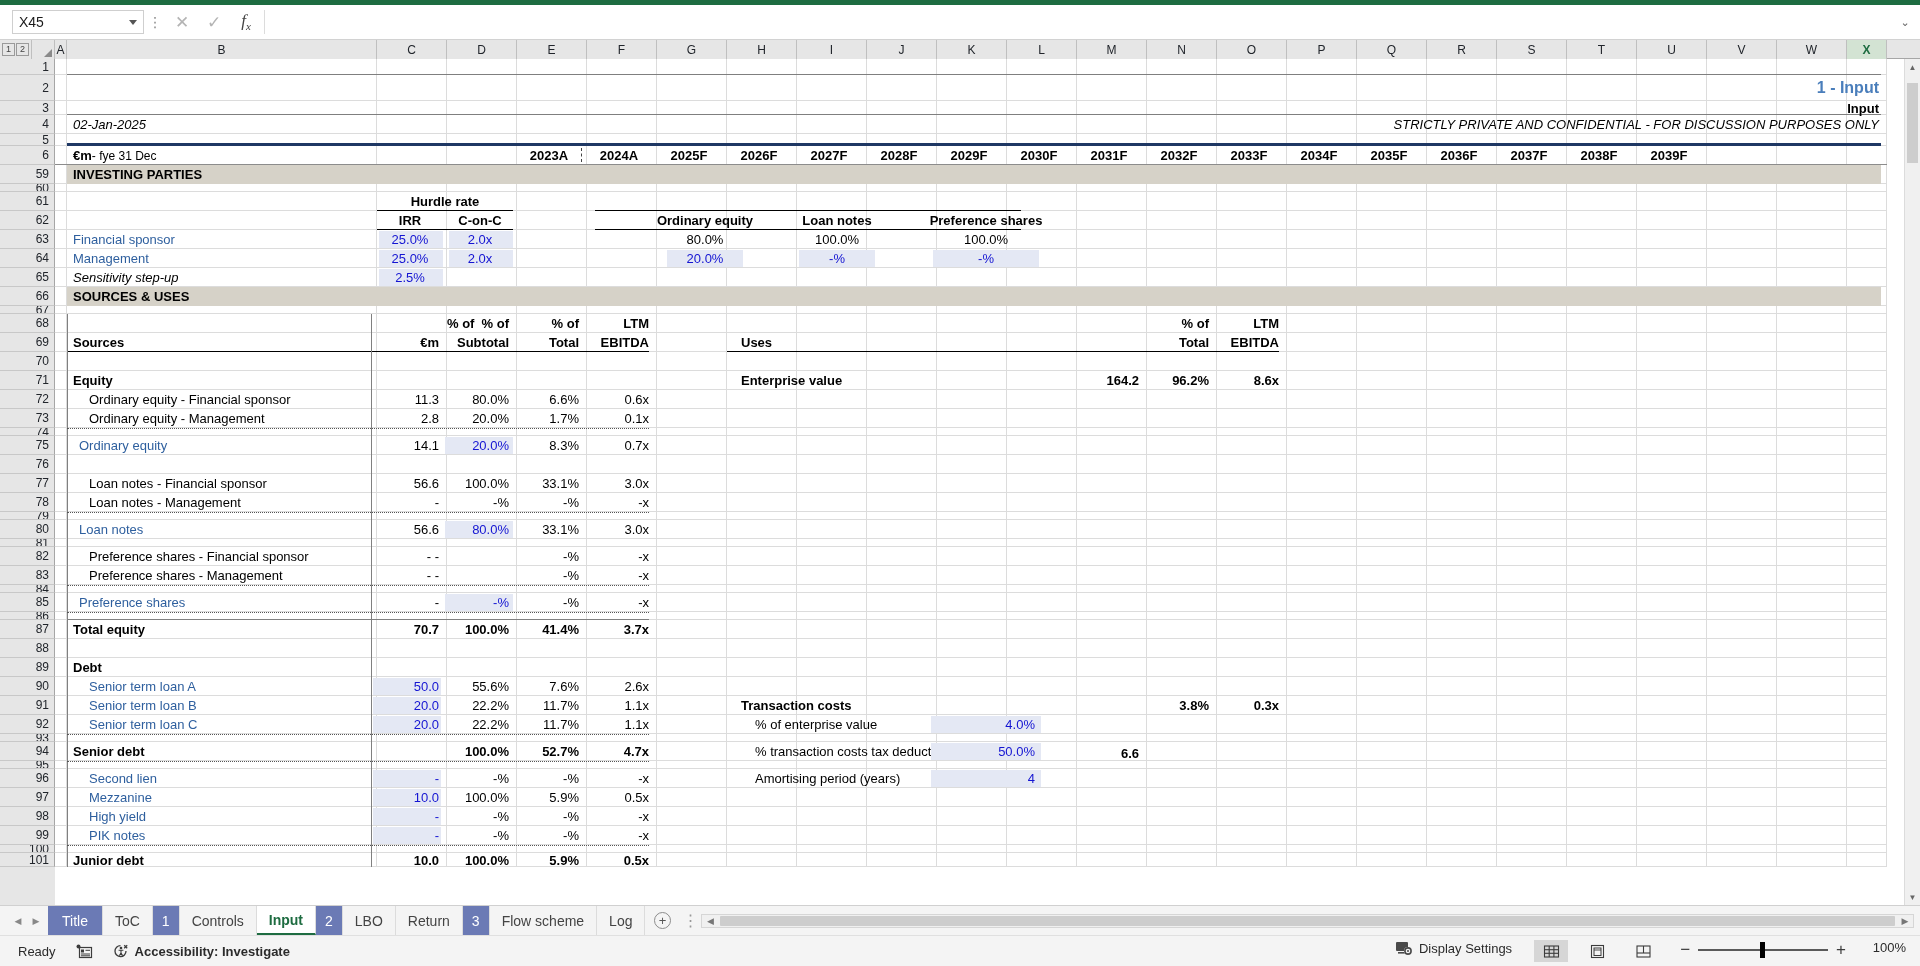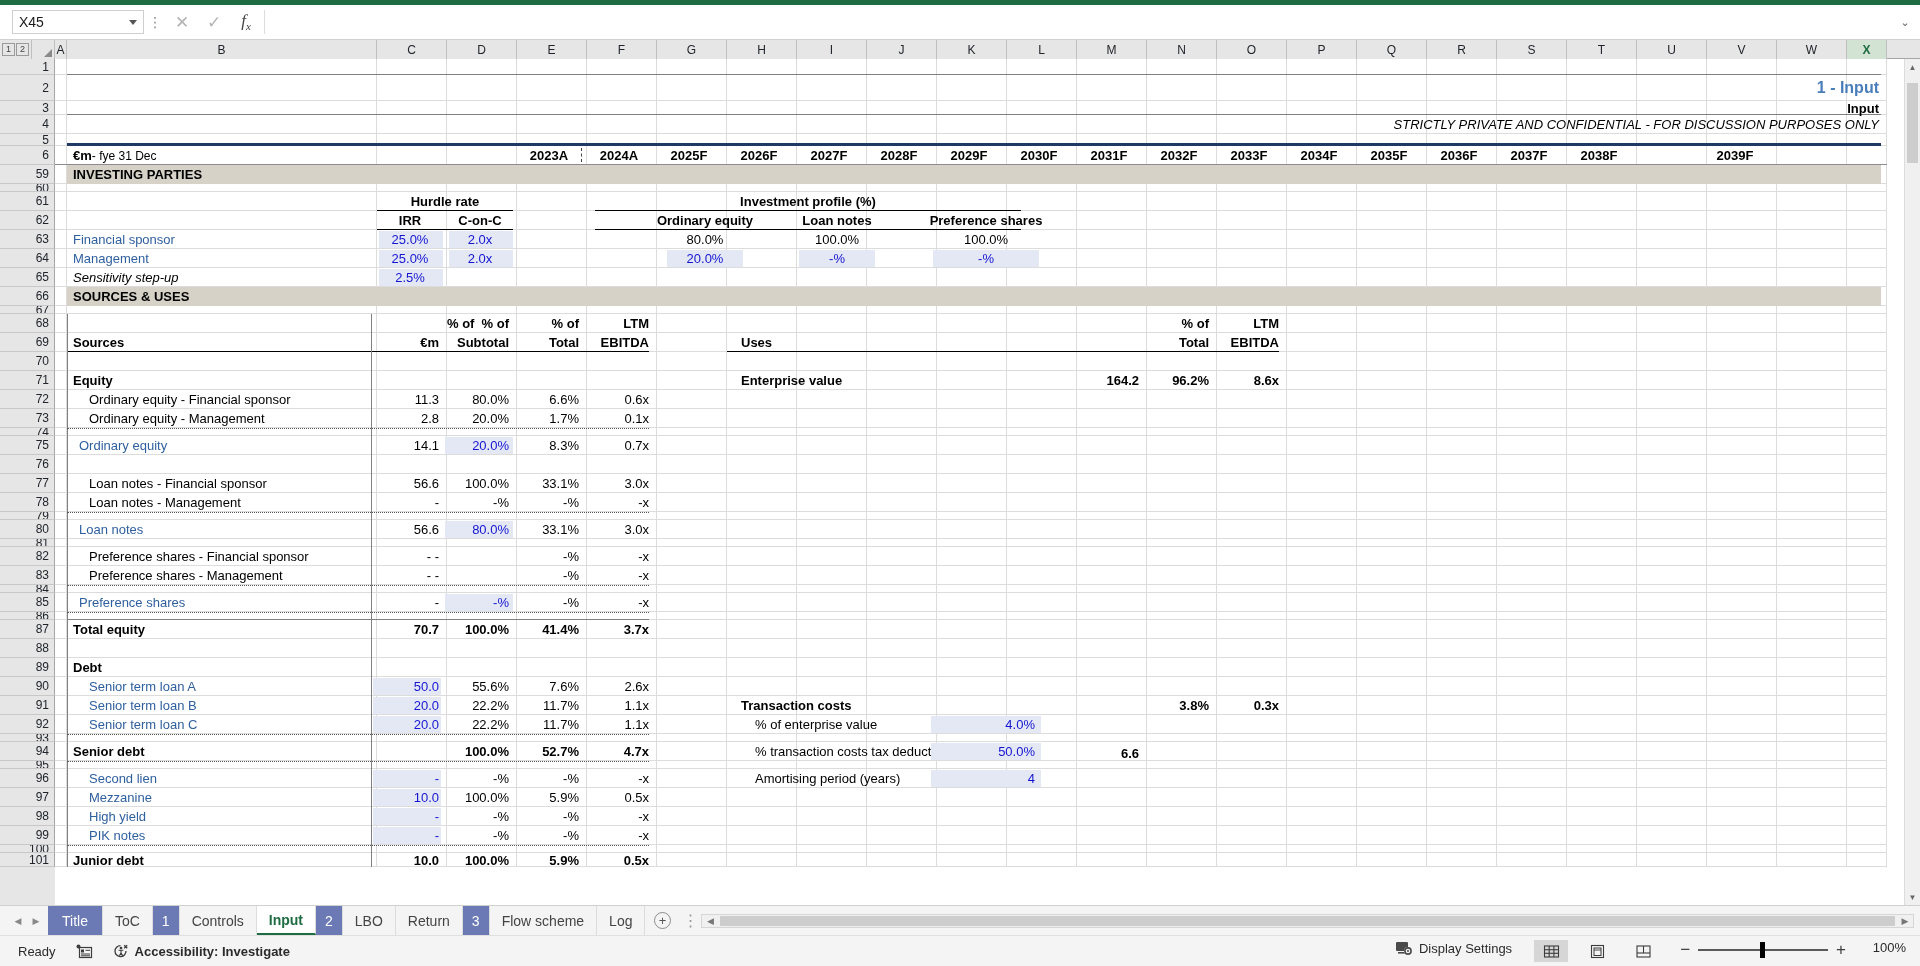--- a/index.html
+++ b/index.html
@@ -348,20 +348,21 @@
         <div class="gridline-v" style="left: 1511px; top: 0px; height: 808px;"></div>
         <div class="gridline-v" style="left: 1581px; top: 0px; height: 808px;"></div>
         <div class="gridline-v" style="left: 1651px; top: 0px; height: 808px;"></div>
         <div class="gridline-v" style="left: 1721px; top: 0px; height: 808px;"></div>
         <div class="gridline-v" style="left: 1791px; top: 0px; height: 808px;"></div>
         <div class="gridline-v" style="left: 1831px; top: 0px; height: 808px;"></div>
         <div class="" style="left: 12px; top: 16px; width: 1px; height: 71px; background: rgb(166, 166, 166);"></div>
         <div class="" style="left: 1826px; top: 16px; width: 1px; height: 59px; background: rgb(166, 166, 166);"></div>
         <div class="rule-thin" style="left: 12px; top: 15px; width: 1814px;"></div>
         <div class="rule-thin" style="left: 12px; top: 55px; width: 1814px;"></div>
+        <div class="cell l i" style="left: 12px; top: 56px; width: 446px; height: 19px; font-size: 13px; padding-left: 6px;">02-Jan-2025</div>
         <div class="cell r b title-blue" style="left: 1526px; top: 16px; width: 298px; height: 26px; font-size: 16px;">1 - Input</div>
         <div class="cell r b" style="left: 1526px; top: 42px; width: 298px; height: 14px; font-size: 13px;">Input</div>
         <div class="cell r i" style="left: 1106px; top: 56px; width: 718px; height: 19px; font-size: 13px;">STRICTLY PRIVATE AND CONFIDENTIAL - FOR DISCUSSION PURPOSES ONLY</div>
         <div class="navy-rule" style="left: 12px; top: 84px; width: 1814px; height: 3px;"></div>
         <div class="cell l b" style="left: 18px; top: 87px; width: 200px; height: 19px; font-size: 13px;">
           <span>€m</span>
           <span style="font-weight: normal; font-size: 12px;"> - fye 31 Dec</span>
         </div>
         <div class="cell c b" style="left: 462px; top: 87px; width: 64px; height: 19px; font-size: 13px;">2023A</div>
         <div class="cell c b" style="left: 532px; top: 87px; width: 64px; height: 19px; font-size: 13px;">2024A</div>
@@ -372,29 +373,28 @@
         <div class="cell c b" style="left: 882px; top: 87px; width: 64px; height: 19px; font-size: 13px;">2029F</div>
         <div class="cell c b" style="left: 952px; top: 87px; width: 64px; height: 19px; font-size: 13px;">2030F</div>
         <div class="cell c b" style="left: 1022px; top: 87px; width: 64px; height: 19px; font-size: 13px;">2031F</div>
         <div class="cell c b" style="left: 1092px; top: 87px; width: 64px; height: 19px; font-size: 13px;">2032F</div>
         <div class="cell c b" style="left: 1162px; top: 87px; width: 64px; height: 19px; font-size: 13px;">2033F</div>
         <div class="cell c b" style="left: 1232px; top: 87px; width: 64px; height: 19px; font-size: 13px;">2034F</div>
         <div class="cell c b" style="left: 1302px; top: 87px; width: 64px; height: 19px; font-size: 13px;">2035F</div>
         <div class="cell c b" style="left: 1372px; top: 87px; width: 64px; height: 19px; font-size: 13px;">2036F</div>
         <div class="cell c b" style="left: 1442px; top: 87px; width: 64px; height: 19px; font-size: 13px;">2037F</div>
         <div class="cell c b" style="left: 1512px; top: 87px; width: 64px; height: 19px; font-size: 13px;">2038F</div>
-        <div class="cell c b" style="left: 1648px; top: 87px; width: 64px; height: 19px; font-size: 13px;">2039F</div>
+        <div class="cell c b" style="left: 1582px; top: 87px; width: 64px; height: 19px; font-size: 13px;">2039F</div>
         <div style="position: absolute; left: 526px; top: 89px; width: 1px; height: 14px; border-left: 1px dashed rgb(68, 68, 68);"></div>
         <div class="rule-thin" style="left: 12px; top: 105px; width: 1814px;"></div>
         <div class="freeze-line" style="top: 105px; width: 1832px;"></div>
         <div class="band" style="left: 12px; top: 106px; width: 1814px; height: 19px;"></div>
         <div class="cell l b" style="left: 12px; top: 106px; width: 306px; height: 19px; font-size: 13px; padding-left: 6px;">INVESTING PARTIES</div>
         <div class="cell c b" style="left: 322px; top: 133px; width: 136px; height: 19px; font-size: 13px;">Hurdle rate</div>
         <div class="rule" style="left: 322px; top: 151px; width: 136px;"></div>
-        <div class="cell c b" style="left: 540px; top: 133px; width: 426px; height: 19px; font-size: 13px;">Investment profile (%)</div>
         <div class="rule" style="left: 540px; top: 151px; width: 426px;"></div>
         <div class="cell c b" style="left: 322px; top: 152px; width: 66px; height: 19px; font-size: 13px;">IRR</div>
         <div class="cell c b" style="left: 392px; top: 152px; width: 66px; height: 19px; font-size: 13px;">C-on-C</div>
         <div class="cell c b" style="left: 590px; top: 152px; width: 120px; height: 19px; font-size: 13px;">Ordinary equity</div>
         <div class="cell c b" style="left: 722px; top: 152px; width: 120px; height: 19px; font-size: 13px;">Loan notes</div>
         <div class="cell c b" style="left: 856px; top: 152px; width: 150px; height: 19px; font-size: 13px;">Preference shares</div>
         <div class="rule" style="left: 322px; top: 170px; width: 136px;"></div>
         <div class="rule" style="left: 540px; top: 170px; width: 426px;"></div>
         <div class="cell l blue" style="left: 12px; top: 171px; width: 240px; height: 19px; font-size: 13px; padding-left: 6px; text-align: right;">Financial sponsor</div>
         <div class="inputcell" style="left: 324px; top: 172px; width: 64px; height: 17px;"></div>

